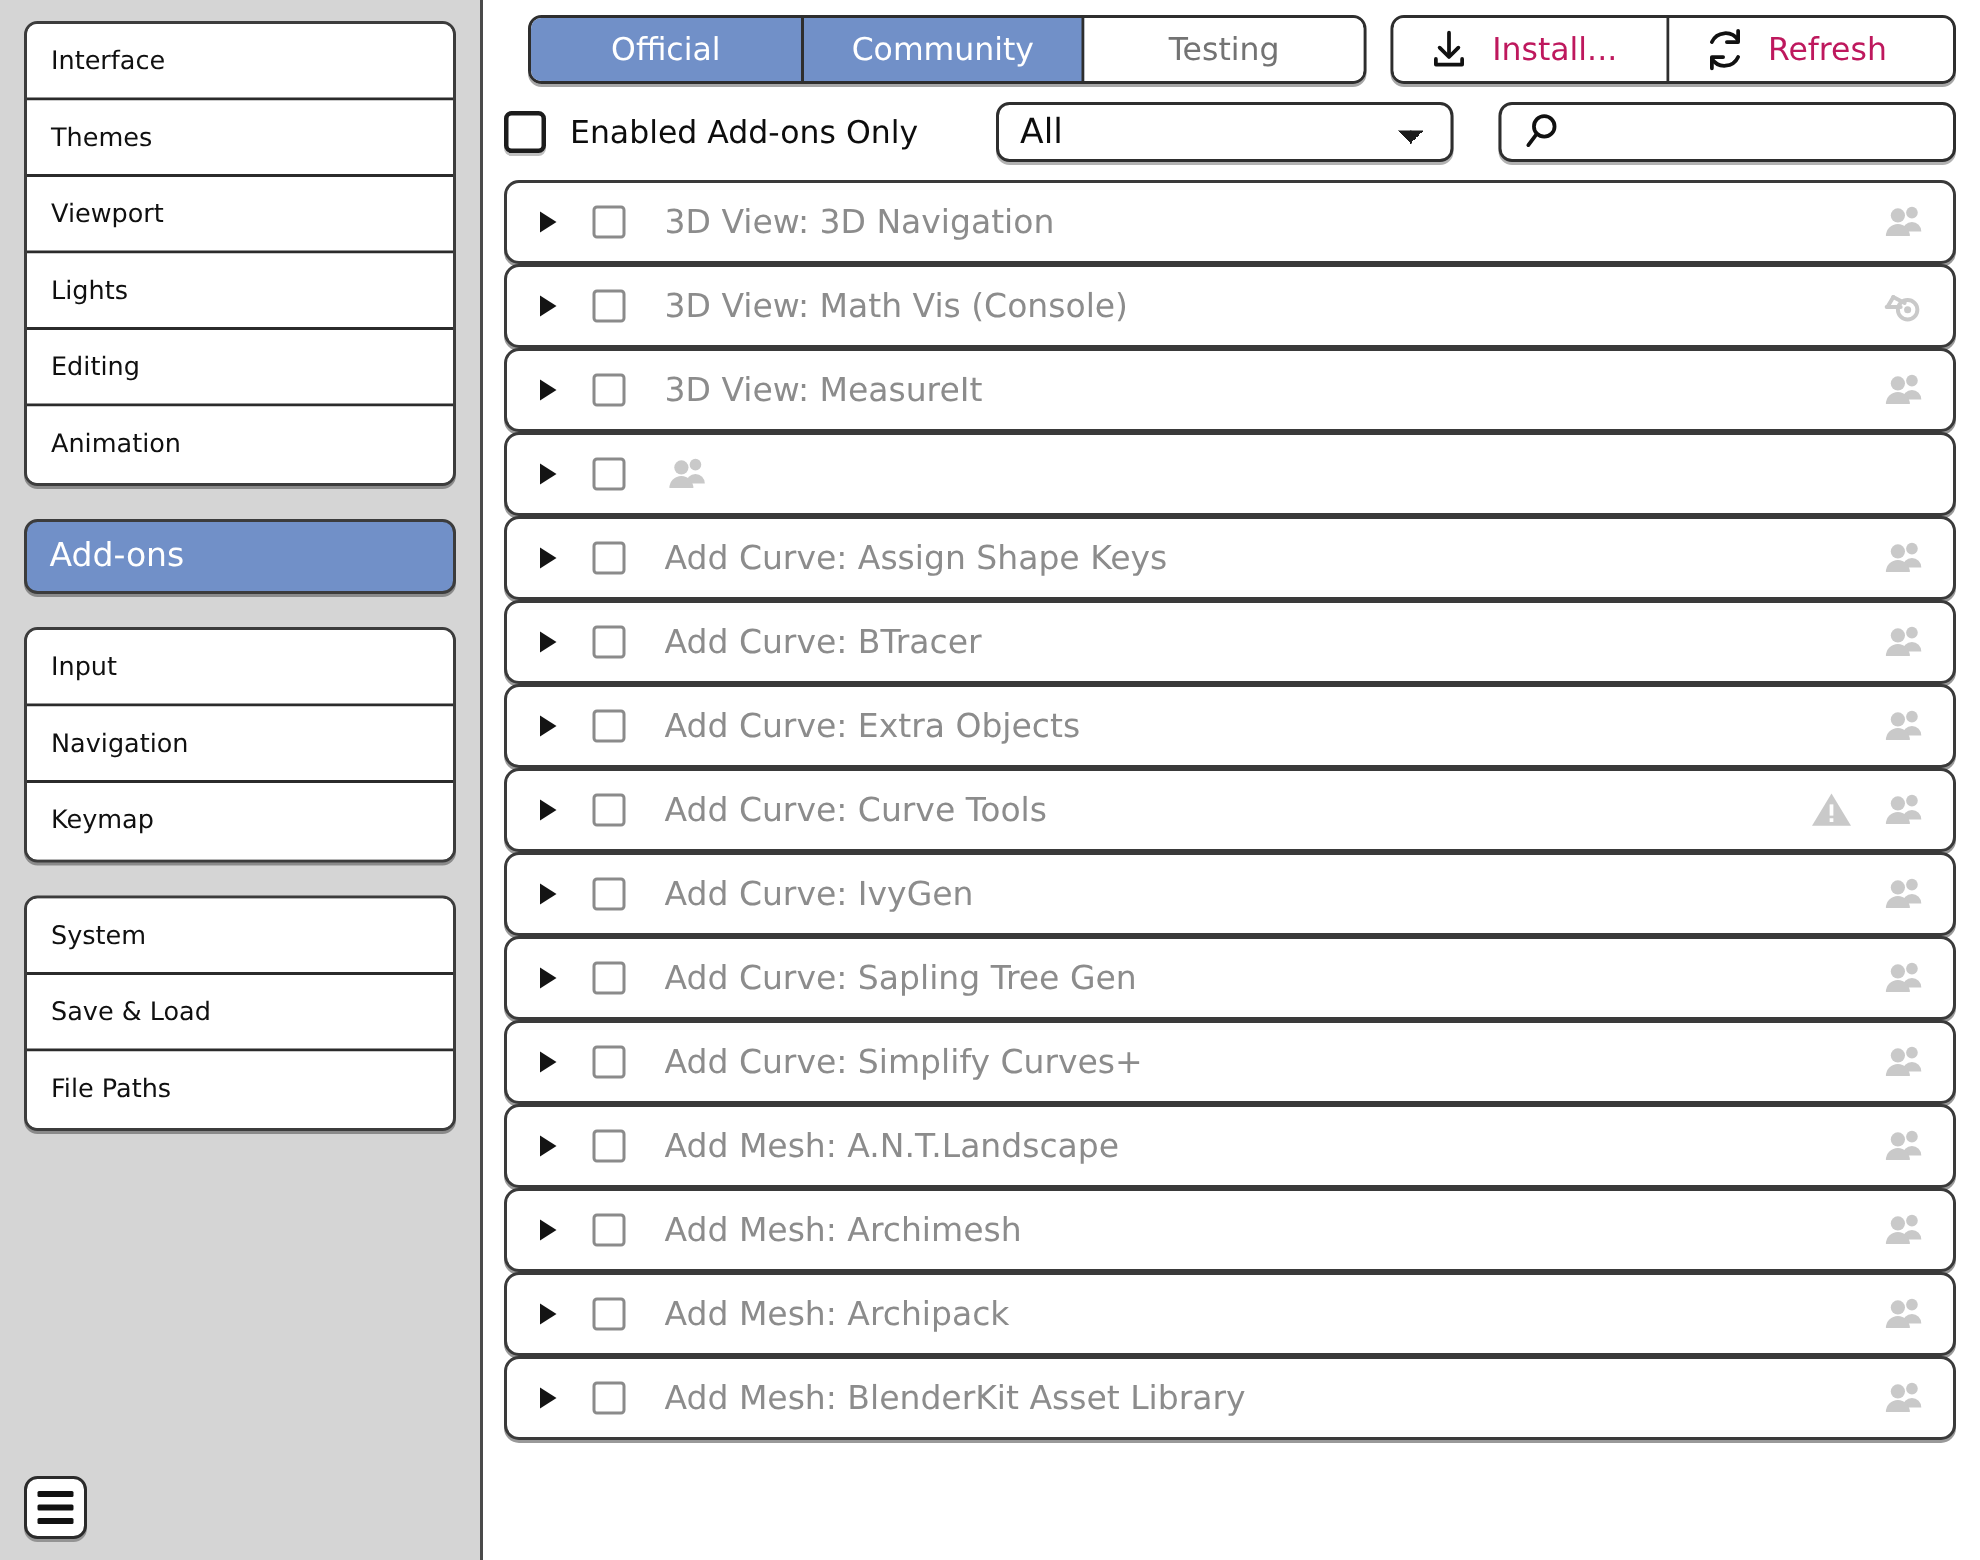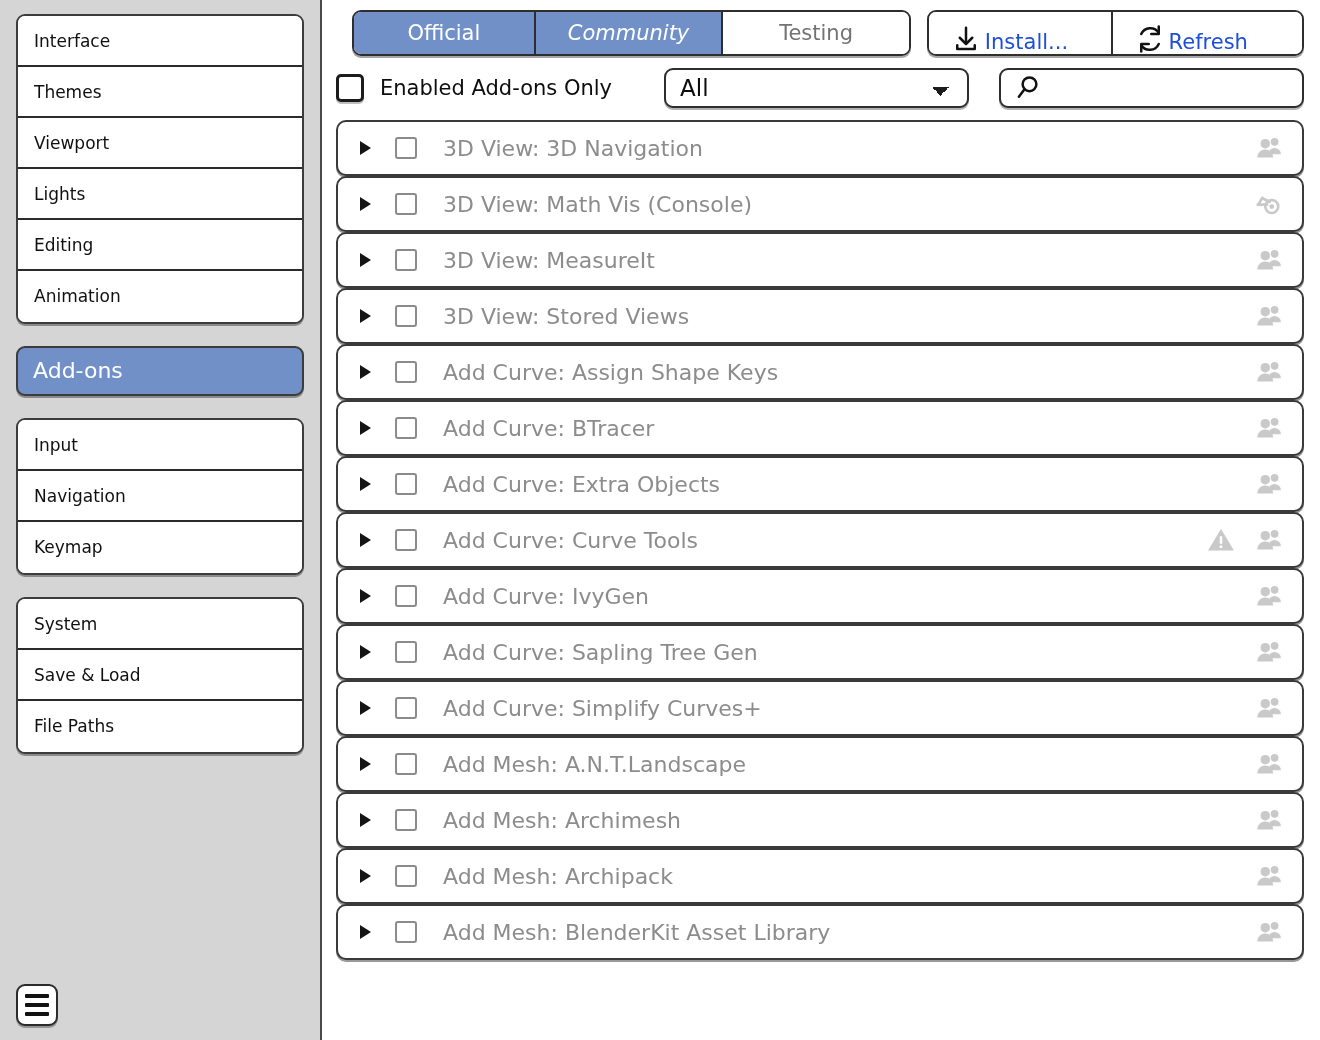--- a/index.html
+++ b/index.html
@@ -114,39 +114,39 @@
     justify-content: center;
     font-size: 21px;
     background: #ffffff;
     color: #737373;
     border-right: 2px solid #2e2e2e;
     height: 100%;
   }
   .tab:last-child { border-right: none; }
   .tab.on { background: #7190c8; color: #ffffff; }
   #tab-official   { width: 188px; }
-  #tab-community  { width: 194px; font-style: italic; }
+  #tab-community  { width: 194px; }
   #tab-testing    { width: 192px; }
 
   .btngroup {
     display: flex;
     border: 2px solid #2e2e2e;
     border-radius: 9px;
     overflow: hidden;
     height: 46px;
     box-shadow: 0 2px 0 0 rgba(0,0,0,0.35);
   }
   .tbtn {
     display: flex;
-    align-items: flex-end;
-    gap: 4px;
+    align-items: center;
+    gap: 14px;
     padding: 0 22px;
     font-size: 21px;
     background: #ffffff;
-    color: #1d4ed8;
+    color: #be185d;
     border-right: 2px solid #2e2e2e;
     height: 100%;
   }
   .tbtn:last-child { border-right: none; }
   #btn-install { width: 190px; }
   #btn-refresh { width: 196px; }
 
   
   #filterrow {
     display: flex;
@@ -403,21 +403,20 @@
                 <path d="M11.5 17 a5 5 0 0 1 10 0 z"></path>
                 <circle cx="9" cy="8.5" r="3.8"></circle>
                 <path d="M2.6 19.5 a6.4 6.4 0 0 1 12.8 0 z"></path>
               </svg>
             </span>
           </div>
         </div>
         <div class="addon-row">
           <div class="disclosure"></div>
           <div class="row-check"></div>
-          <div class="row-label">3D View: Stored Views</div>
           <div class="row-icons">
             <span>
               <svg class="ico" viewBox="0 0 24 24" fill="#c9c9c9">
                 <circle cx="16.5" cy="7" r="3.1"></circle>
                 <path d="M11.5 17 a5 5 0 0 1 10 0 z"></path>
                 <circle cx="9" cy="8.5" r="3.8"></circle>
                 <path d="M2.6 19.5 a6.4 6.4 0 0 1 12.8 0 z"></path>
               </svg>
             </span>
           </div>

